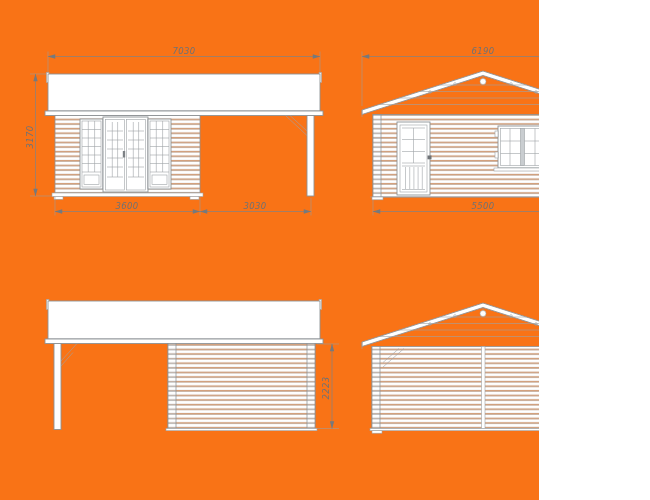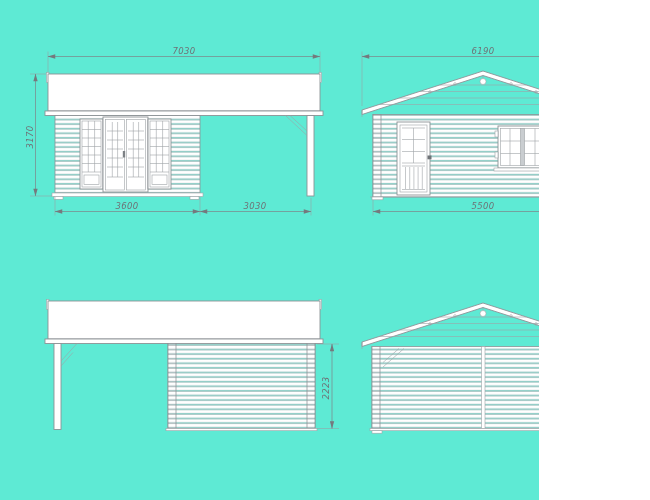--- a/index.html
+++ b/index.html
@@ -1,16 +1,16 @@
 <!DOCTYPE html>
 <html><head>
 <meta charset="utf-8">
 <style>
   html,body{margin:0;padding:0;background:#ffffff;}
-  .sheet{width:539px;height:500px;background:#5eead4;position:relative;overflow:hidden;
+  .sheet{width:539px;height:500px;background:#f97316;position:relative;overflow:hidden;
          font-family:"DejaVu Sans", sans-serif;}
   svg{display:block;}
   text.dim{font-family:"DejaVu Sans", sans-serif;font-style:italic;font-size:8.5px;
            fill:#6e7276;letter-spacing:0.3px;}
   .outline{stroke:#8d9296;stroke-width:0.9;fill:#ffffff;}
   .detail{stroke:#9da2a6;stroke-width:0.6;fill:none;}
   .detail-w{stroke:#9da2a6;stroke-width:0.6;fill:#ffffff;}
   .dimline{stroke:#7e8387;stroke-width:0.7;fill:none;}
   .extline{stroke:#9aa0a4;stroke-width:0.55;fill:none;}
   .logs{fill:url(#planks);stroke:#8d9296;stroke-width:0.8;}

